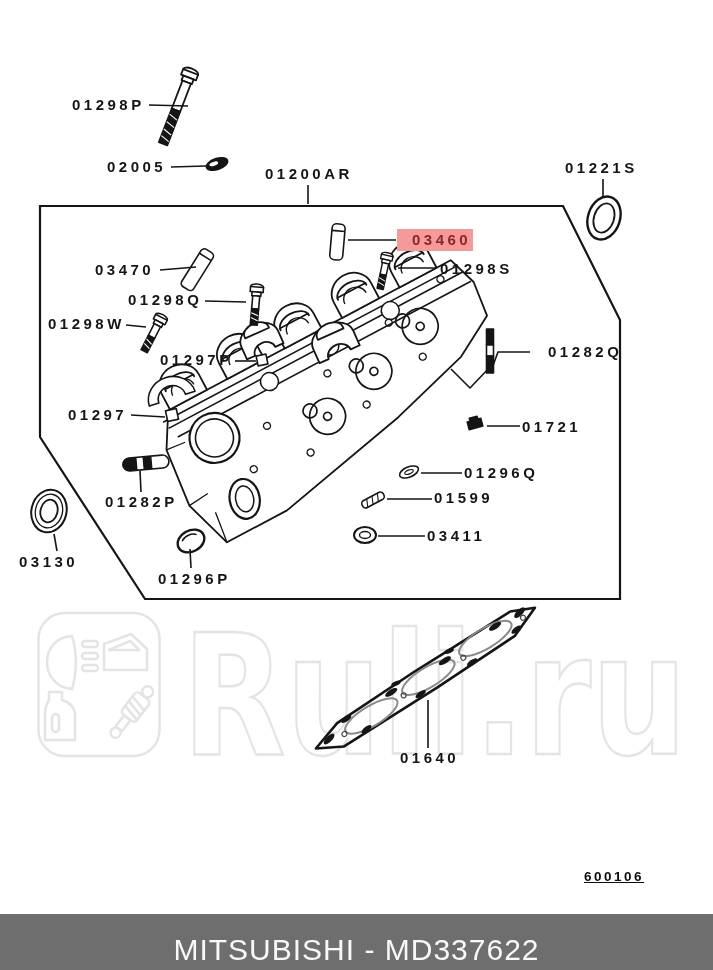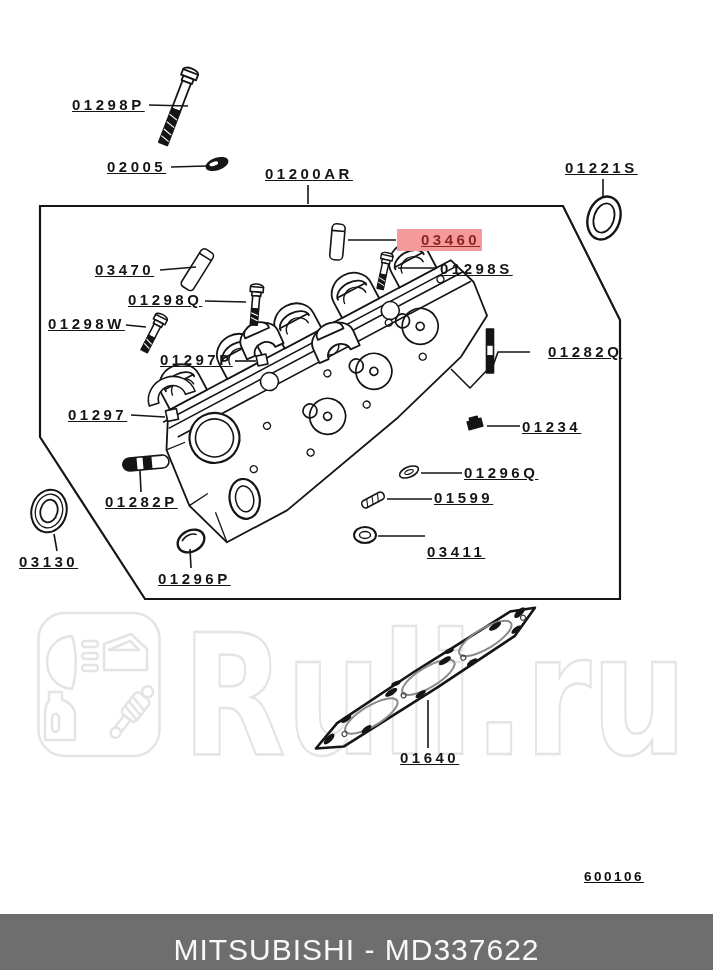--- a/index.html
+++ b/index.html
@@ -4,22 +4,22 @@
 <style>
   :root{
     --hl-bg:#f49a9a; --hl-fg:#8e2424; --footer-bg:#6e6e6e; --footer-fg:#f8f8f8;
     --line:#151515; --watermark:#e4e4e4;
   }
   html,body{margin:0;padding:0;background:#fff;}
   .page{position:relative;width:713px;height:970px;background:#fff;overflow:hidden;
         font-family:"Liberation Sans",sans-serif;}
   svg{position:absolute;left:0;top:0;}
   .label{position:absolute;font:700 15px "Liberation Sans",sans-serif;letter-spacing:3.5px;
-         color:var(--line);white-space:nowrap;line-height:1;z-index:5;text-decoration:underline;}
-  .label.hl{background:var(--hl-bg);color:var(--hl-fg);padding:3px 2px 4px 24px;}
+         color:var(--line);white-space:nowrap;line-height:1;z-index:5;}
+  .label.hl{background:var(--hl-bg);color:var(--hl-fg);padding:3px 2px 4px 15px;}
   .sheet-number{position:absolute;left:584px;top:869px;font:700 13.5px "Liberation Sans",sans-serif;
          letter-spacing:2.5px;color:#0d0d0d;z-index:5;text-decoration:underline;}
   .footer{position:absolute;left:0;top:898px;width:713px;height:72px;background:var(--footer-bg);
          display:flex;align-items:center;justify-content:center;z-index:6;margin-top:16px;}
   .footer span{color:var(--footer-fg);font:400 30px "Liberation Sans",sans-serif;letter-spacing:1px;}
   .footer .gap{margin-left:48px;}
   .ln{stroke:var(--line);}
   .wm{stroke:var(--watermark);}
 </style>
 </head>
@@ -266,24 +266,24 @@
 <div class="label" style="left:265px;top:166px">01200AR</div>
 <div class="label" style="left:565px;top:160px">01221S</div>
 <div class="label hl" style="left:397px;top:229px">03460</div>
 <div class="label" style="left:440px;top:261px">01298S</div>
 <div class="label" style="left:95px;top:262px">03470</div>
 <div class="label" style="left:128px;top:292px">01298Q</div>
 <div class="label" style="left:48px;top:316px">01298W</div>
 <div class="label" style="left:160px;top:352px">01297P</div>
 <div class="label" style="left:548px;top:344px">01282Q</div>
 <div class="label" style="left:68px;top:407px">01297</div>
-<div class="label" style="left:522px;top:419px">01234</div>
+<div class="label" style="left:522px;top:419px">01721</div>
 <div class="label" style="left:464px;top:465px">01296Q</div>
 <div class="label" style="left:434px;top:490px">01599</div>
-<div class="label" style="left:427px;top:544px">03411</div>
+<div class="label" style="left:427px;top:528px">03411</div>
 <div class="label" style="left:105px;top:494px">01282P</div>
 <div class="label" style="left:19px;top:554px">03130</div>
 <div class="label" style="left:158px;top:571px">01296P</div>
 <div class="label" style="left:400px;top:750px">01640</div>
 
 <div class="sheet-number">600106</div>
 
 <div class="footer">
   <span>MITSUBISHI - MD337622</span>
 </div>

